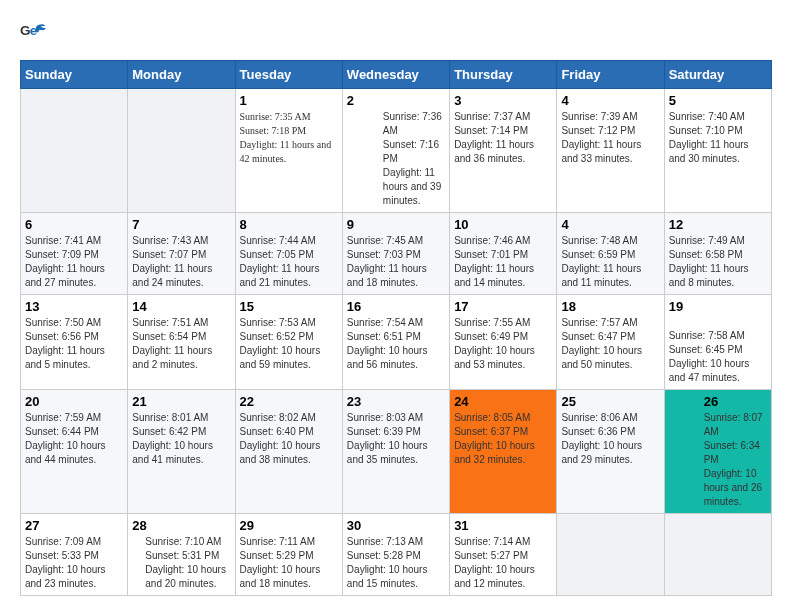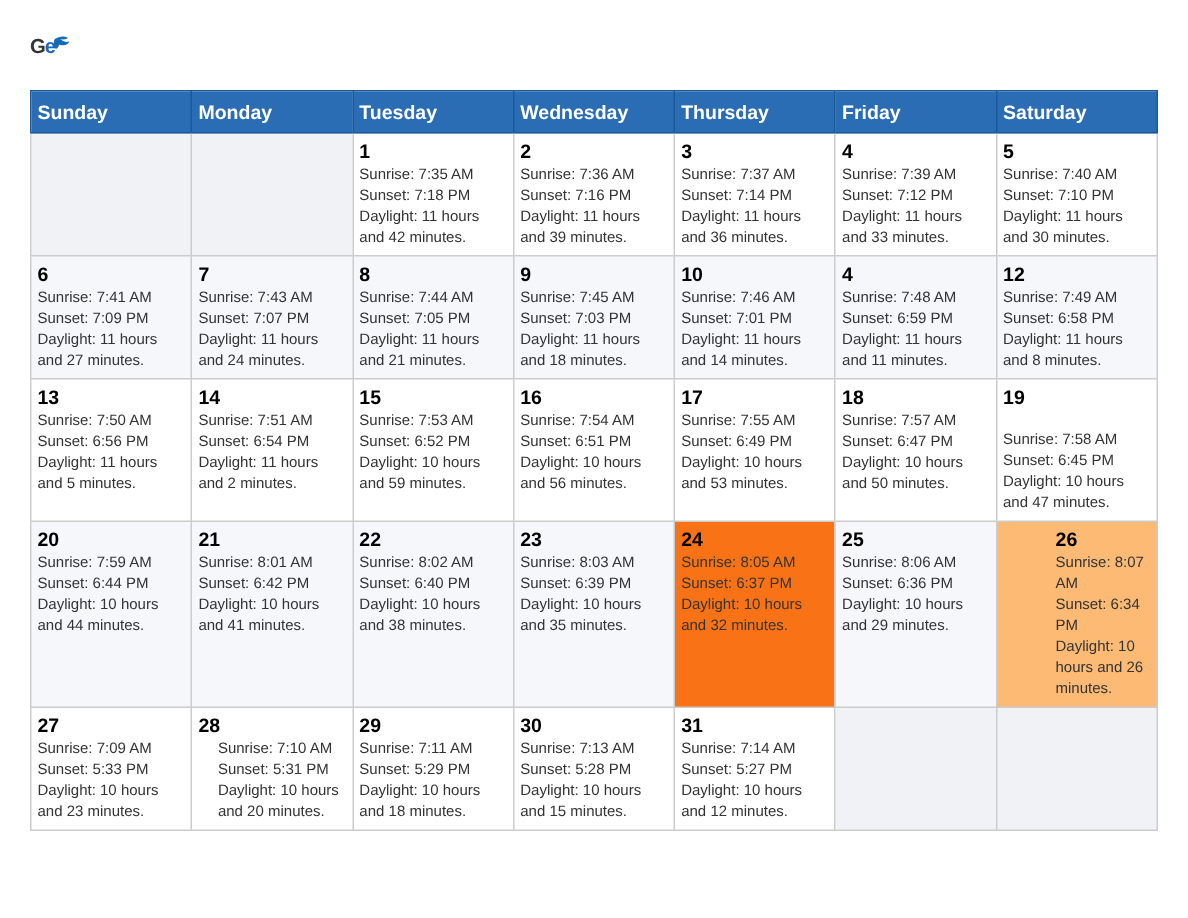--- a/index.html
+++ b/index.html
@@ -119,27 +119,27 @@
         <th>Friday</th>
         <th>Saturday</th>
       </tr>
   </thead>
   <tbody id="calendar-body">
   <tr>
         <td class="empty-cell"></td>
         <td class="empty-cell"></td>
         <td>
           <span class="day-num">1</span>
-          <div class="day-info" style="white-space: pre-line;">Sunrise: 7:35 AM
+          <div class="day-info" style="white-space: pre-line; font-family: Liberation Serif, serif;">Sunrise: 7:35 AM
 Sunset: 7:18 PM
 Daylight: 11 hours and 42 minutes.</div>
         </td>
         <td>
           <span class="day-num">2</span>
-          <div class="day-info" style="white-space: pre-line;">Sunrise: 7:36 AM
+          <div class="day-info" style="white-space: pre-line; margin-left: 36px;">Sunrise: 7:36 AM
 Sunset: 7:16 PM
 Daylight: 11 hours and 39 minutes.</div>
         </td>
         <td>
           <span class="day-num">3</span>
           <div class="day-info" style="white-space: pre-line;">Sunrise: 7:37 AM
 Sunset: 7:14 PM
 Daylight: 11 hours and 36 minutes.</div>
         </td>
         <td>
@@ -273,21 +273,21 @@
           <div class="day-info" style="white-space: pre-line;">Sunrise: 8:05 AM
 Sunset: 6:37 PM
 Daylight: 10 hours and 32 minutes.</div>
         </td>
         <td style="background: rgb(245, 247, 250);">
           <span class="day-num">25</span>
           <div class="day-info" style="white-space: pre-line;">Sunrise: 8:06 AM
 Sunset: 6:36 PM
 Daylight: 10 hours and 29 minutes.</div>
         </td>
-        <td style="background: #fdba74; padding-left: 39px;">
+        <td style="background: #14b8a6; padding-left: 39px;">
           <span class="day-num">26</span>
           <div class="day-info" style="white-space: pre-line;">Sunrise: 8:07 AM
 Sunset: 6:34 PM
 Daylight: 10 hours and 26 minutes.</div>
         </td>
       </tr>
       <tr>
         <td>
           <span class="day-num">27</span>
           <div class="day-info" style="white-space: pre-line;">Sunrise: 7:09 AM

